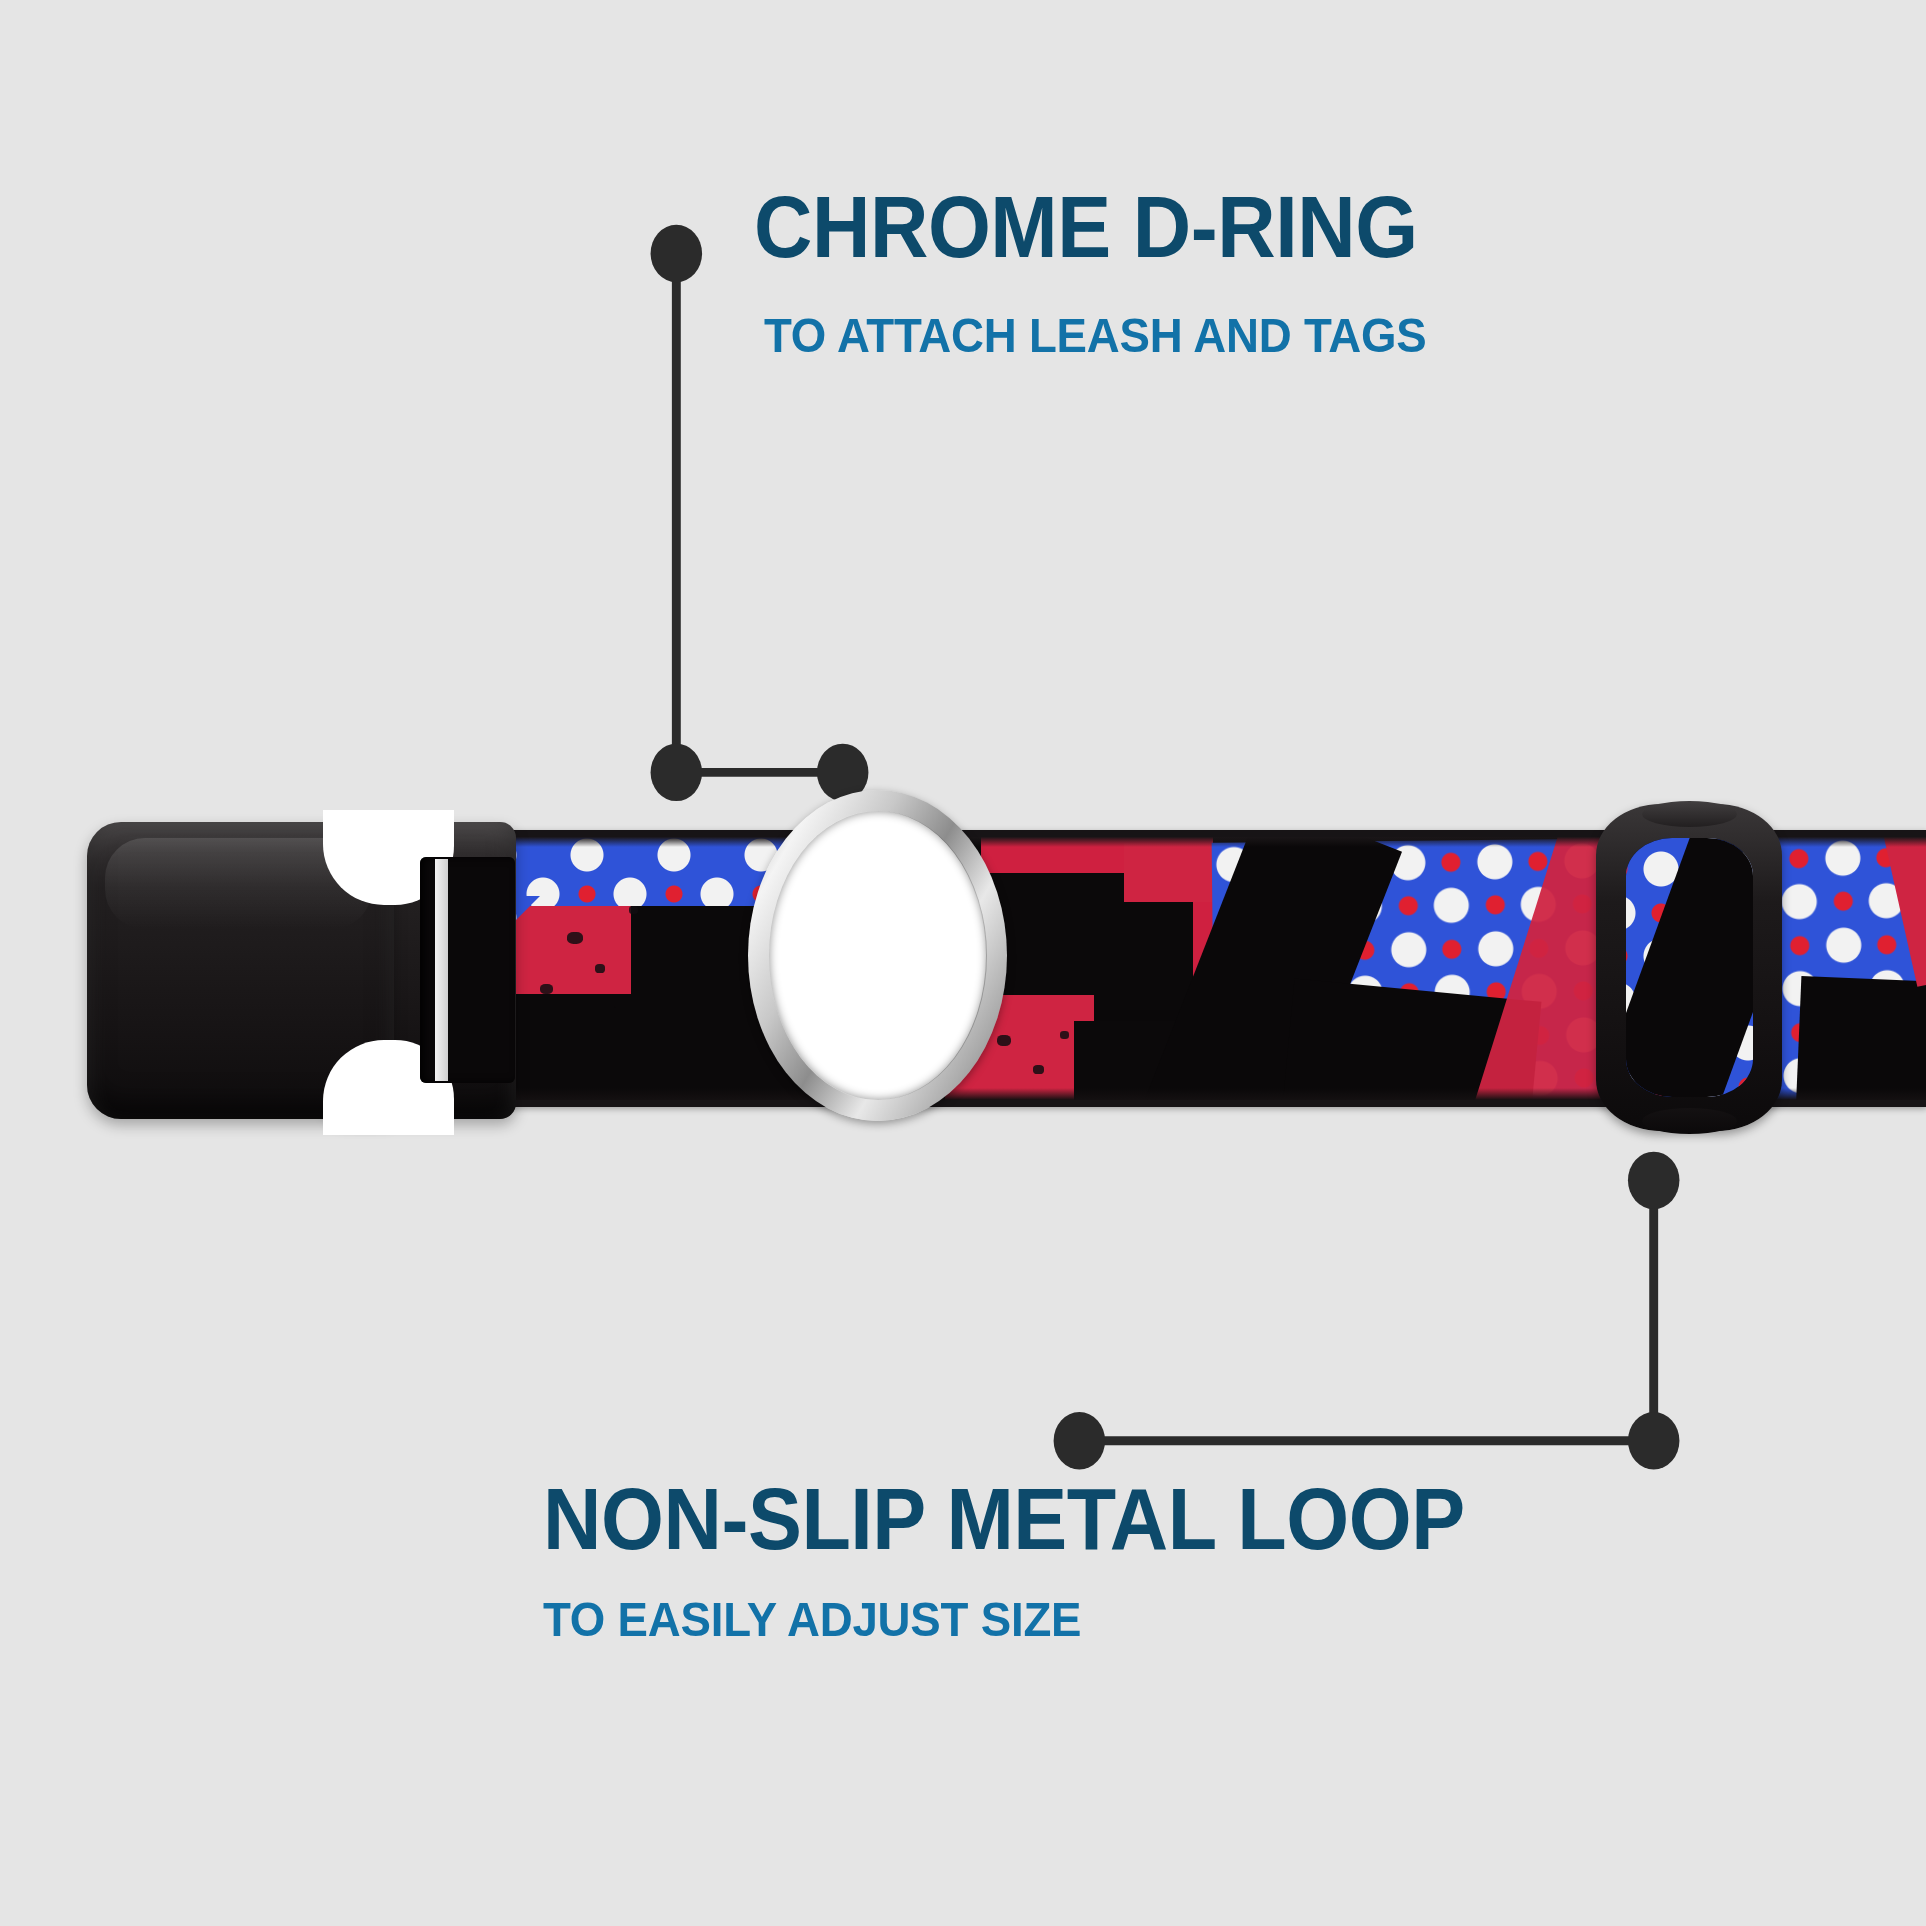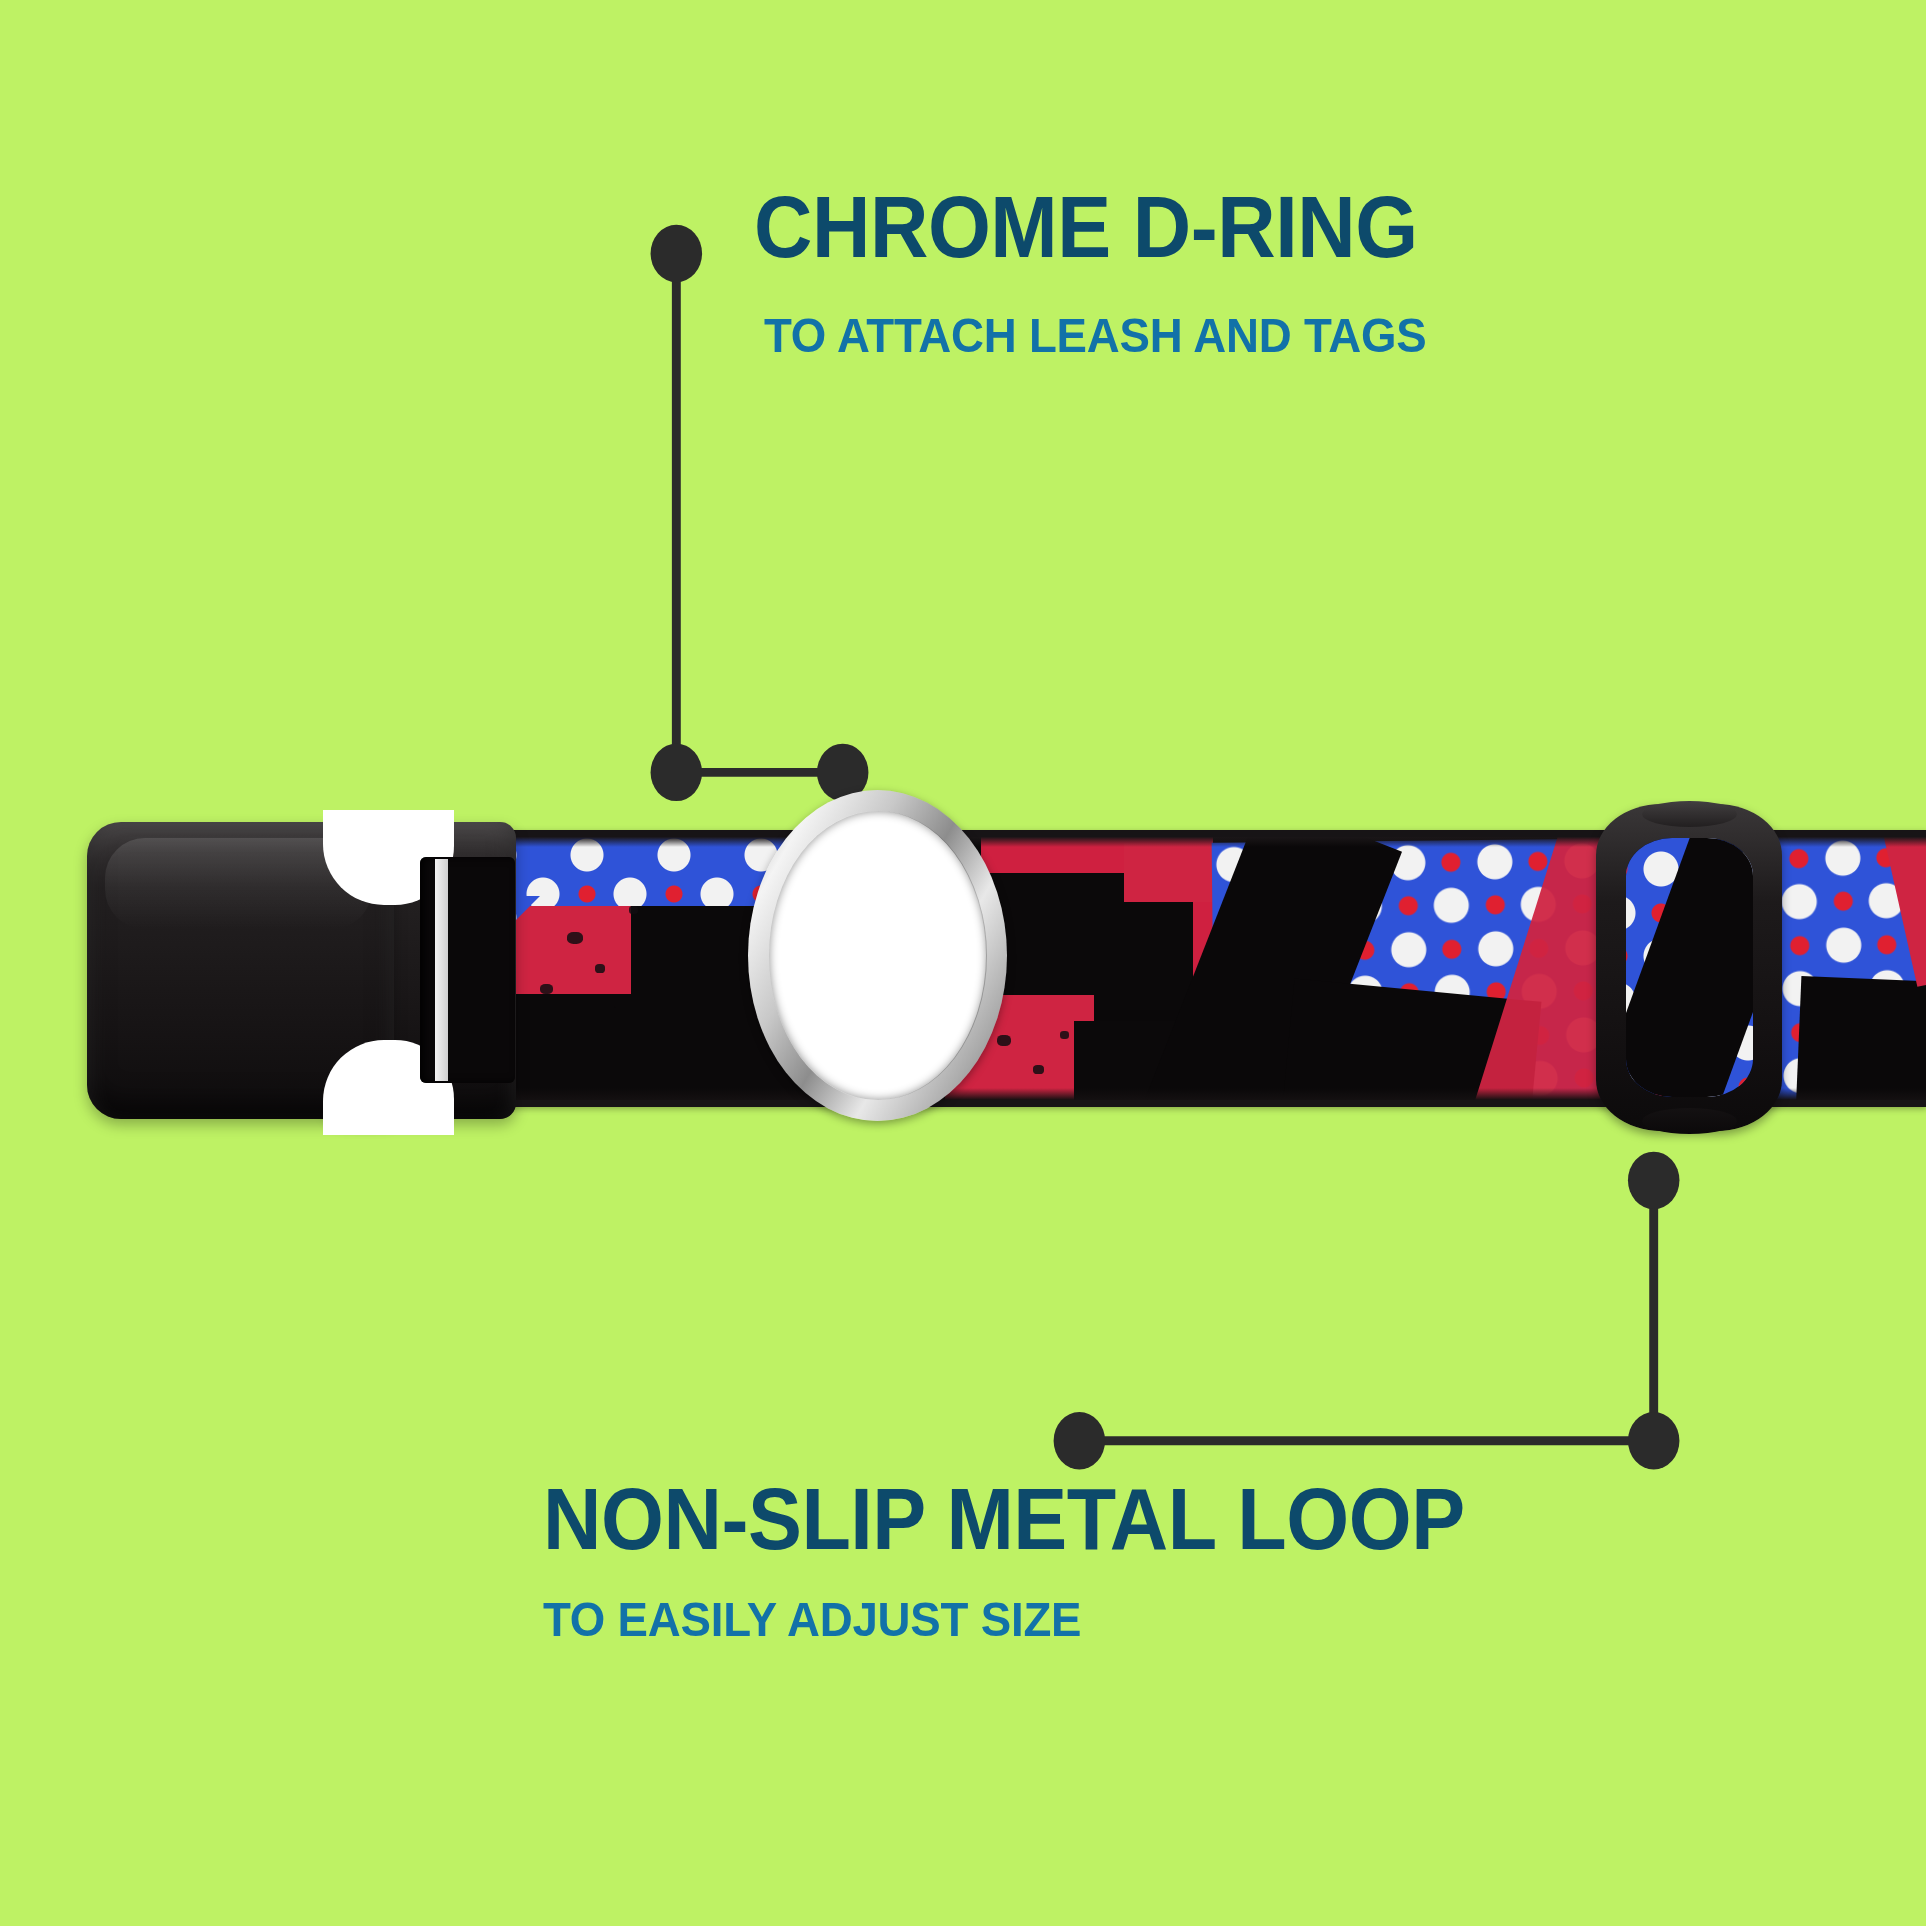--- a/index.html
+++ b/index.html
@@ -8,21 +8,21 @@
     padding: 0;
     background: #ffffff;
   }
   body {
     font-family: "Liberation Sans", sans-serif;
   }
   #stage {
     position: relative;
     width: 1927px;
     height: 1927px;
-    background: #bef264;
+    background: #e5e5e5;
     overflow: hidden;
   }
 
   
   .callout-title {
     position: absolute;
     font-family: "Liberation Sans", sans-serif;
     font-weight: 700;
     color: #0d4a6b;
     letter-spacing: -0.5px;

